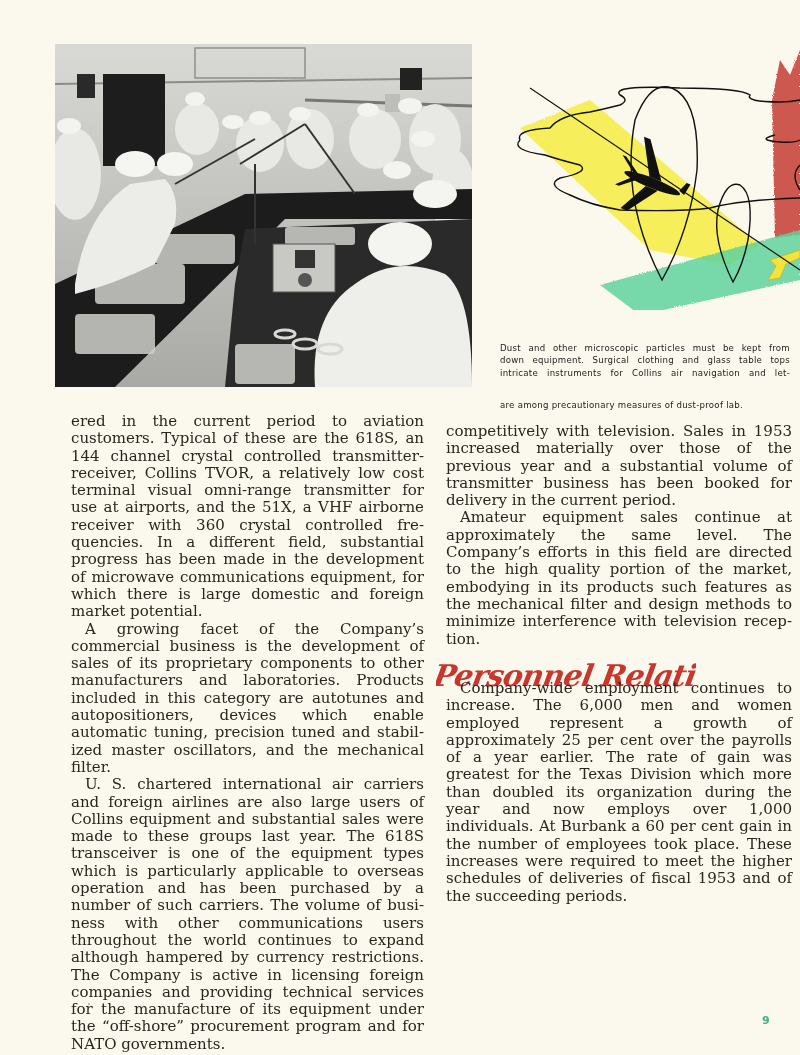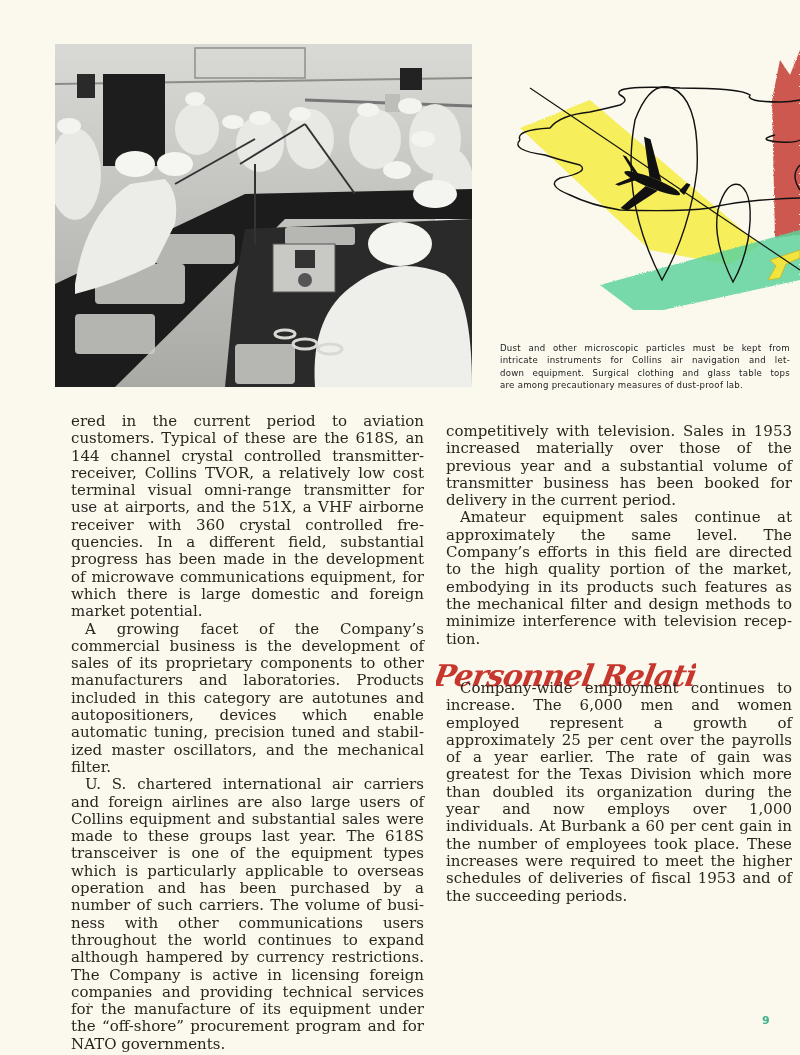--- a/index.html
+++ b/index.html
@@ -17,21 +17,21 @@
   .illustration {
     position: absolute; left: 500px; top: 40px; width: 300px; height: 270px;
   }
   .caption {
     position: absolute; left: 500px; top: 342px; width: 290px;
     font-family: "DejaVu Sans", "Liberation Sans", sans-serif;
     font-weight: normal; font-size: 8.6px; line-height: 12.3px;
     letter-spacing: 0.25px; color: #222;
     text-align: justify; text-align-last: justify;
   }
-  .caption .last { text-align-last: left; }
+  .caption .last { text-align-last: left; margin-top: 20px; }
   .col {
     position: absolute; font-size: 15px; line-height: 17.3px;
     text-align: justify; hyphens: manual; margin-left: 15px;
   }
   .col p { margin: 0; text-indent: 0; }
   .col p.indent { text-indent: 14px; }
   .col-left { left: 56px; top: 413px; width: 353px; }
   .col-right-top { left: 431px; top: 423px; width: 346px; }
   .col-right-bottom { left: 431px; top: 680px; width: 346px; }
   .heading {
@@ -161,22 +161,22 @@
       <polygon points="8,18 -4,30 0,30 14,18"></polygon>
       <polygon points="25,10 5,-25 12,-25 38,10"></polygon>
       <polygon points="25,20 10,50 17,50 38,20"></polygon>
       <polygon points="58,12 62,2 66,2 64,14"></polygon>
     </g>
   </svg>
 </div>
 
 <div class="caption">
   <div>Dust and other microscopic particles must be kept from</div>
+  <div>down equipment.  Surgical clothing and glass table tops</div>
   <div>intricate instruments for Collins air navigation and let-</div>
-  <div>down equipment.  Surgical clothing and glass table tops</div>
   <div class="last">are among precautionary measures of dust-proof lab.</div>
 </div>
 
 <div class="col col-left">
   <p>ered in the current period to aviation customers. Typical of these are the 618S, an 144 channel crystal controlled transmitter-receiver, Collins TVOR, a relatively low cost terminal visual omni-range transmitter for use at airports, and the 51X, a VHF airborne receiver with 360 crystal controlled fre­quencies.  In a different field, substantial progress has been made in the development of microwave communications equipment, for which there is large domestic and foreign market potential.</p>
   <p class="indent">A growing facet of the Company’s commercial business is the development of sales of its propri­etary components to other manufacturers and lab­oratories.  Products included in this category are autotunes and autopositioners, devices which en­able automatic tuning, precision tuned and stabil­ized master oscillators, and the mechanical filter.</p>
   <p class="indent">U. S. chartered international air carriers and foreign airlines are also large users of Collins equipment and substantial sales were made to these groups last year.  The 618S transceiver is one of the equipment types which is particularly applic­able to overseas operation and has been purchased by a number of such carriers.  The volume of busi­ness with other communications users throughout the world continues to expand although hampered by currency restrictions.  The Company is active in licensing foreign companies and providing technical services for the manufacture of its equipment under the “off-shore” procurement program and for NATO governments.</p>
   <p class="indent">A stronger market for replacement broadcast equipment is equipment as that industry adjusts</p>
 </div>
 

